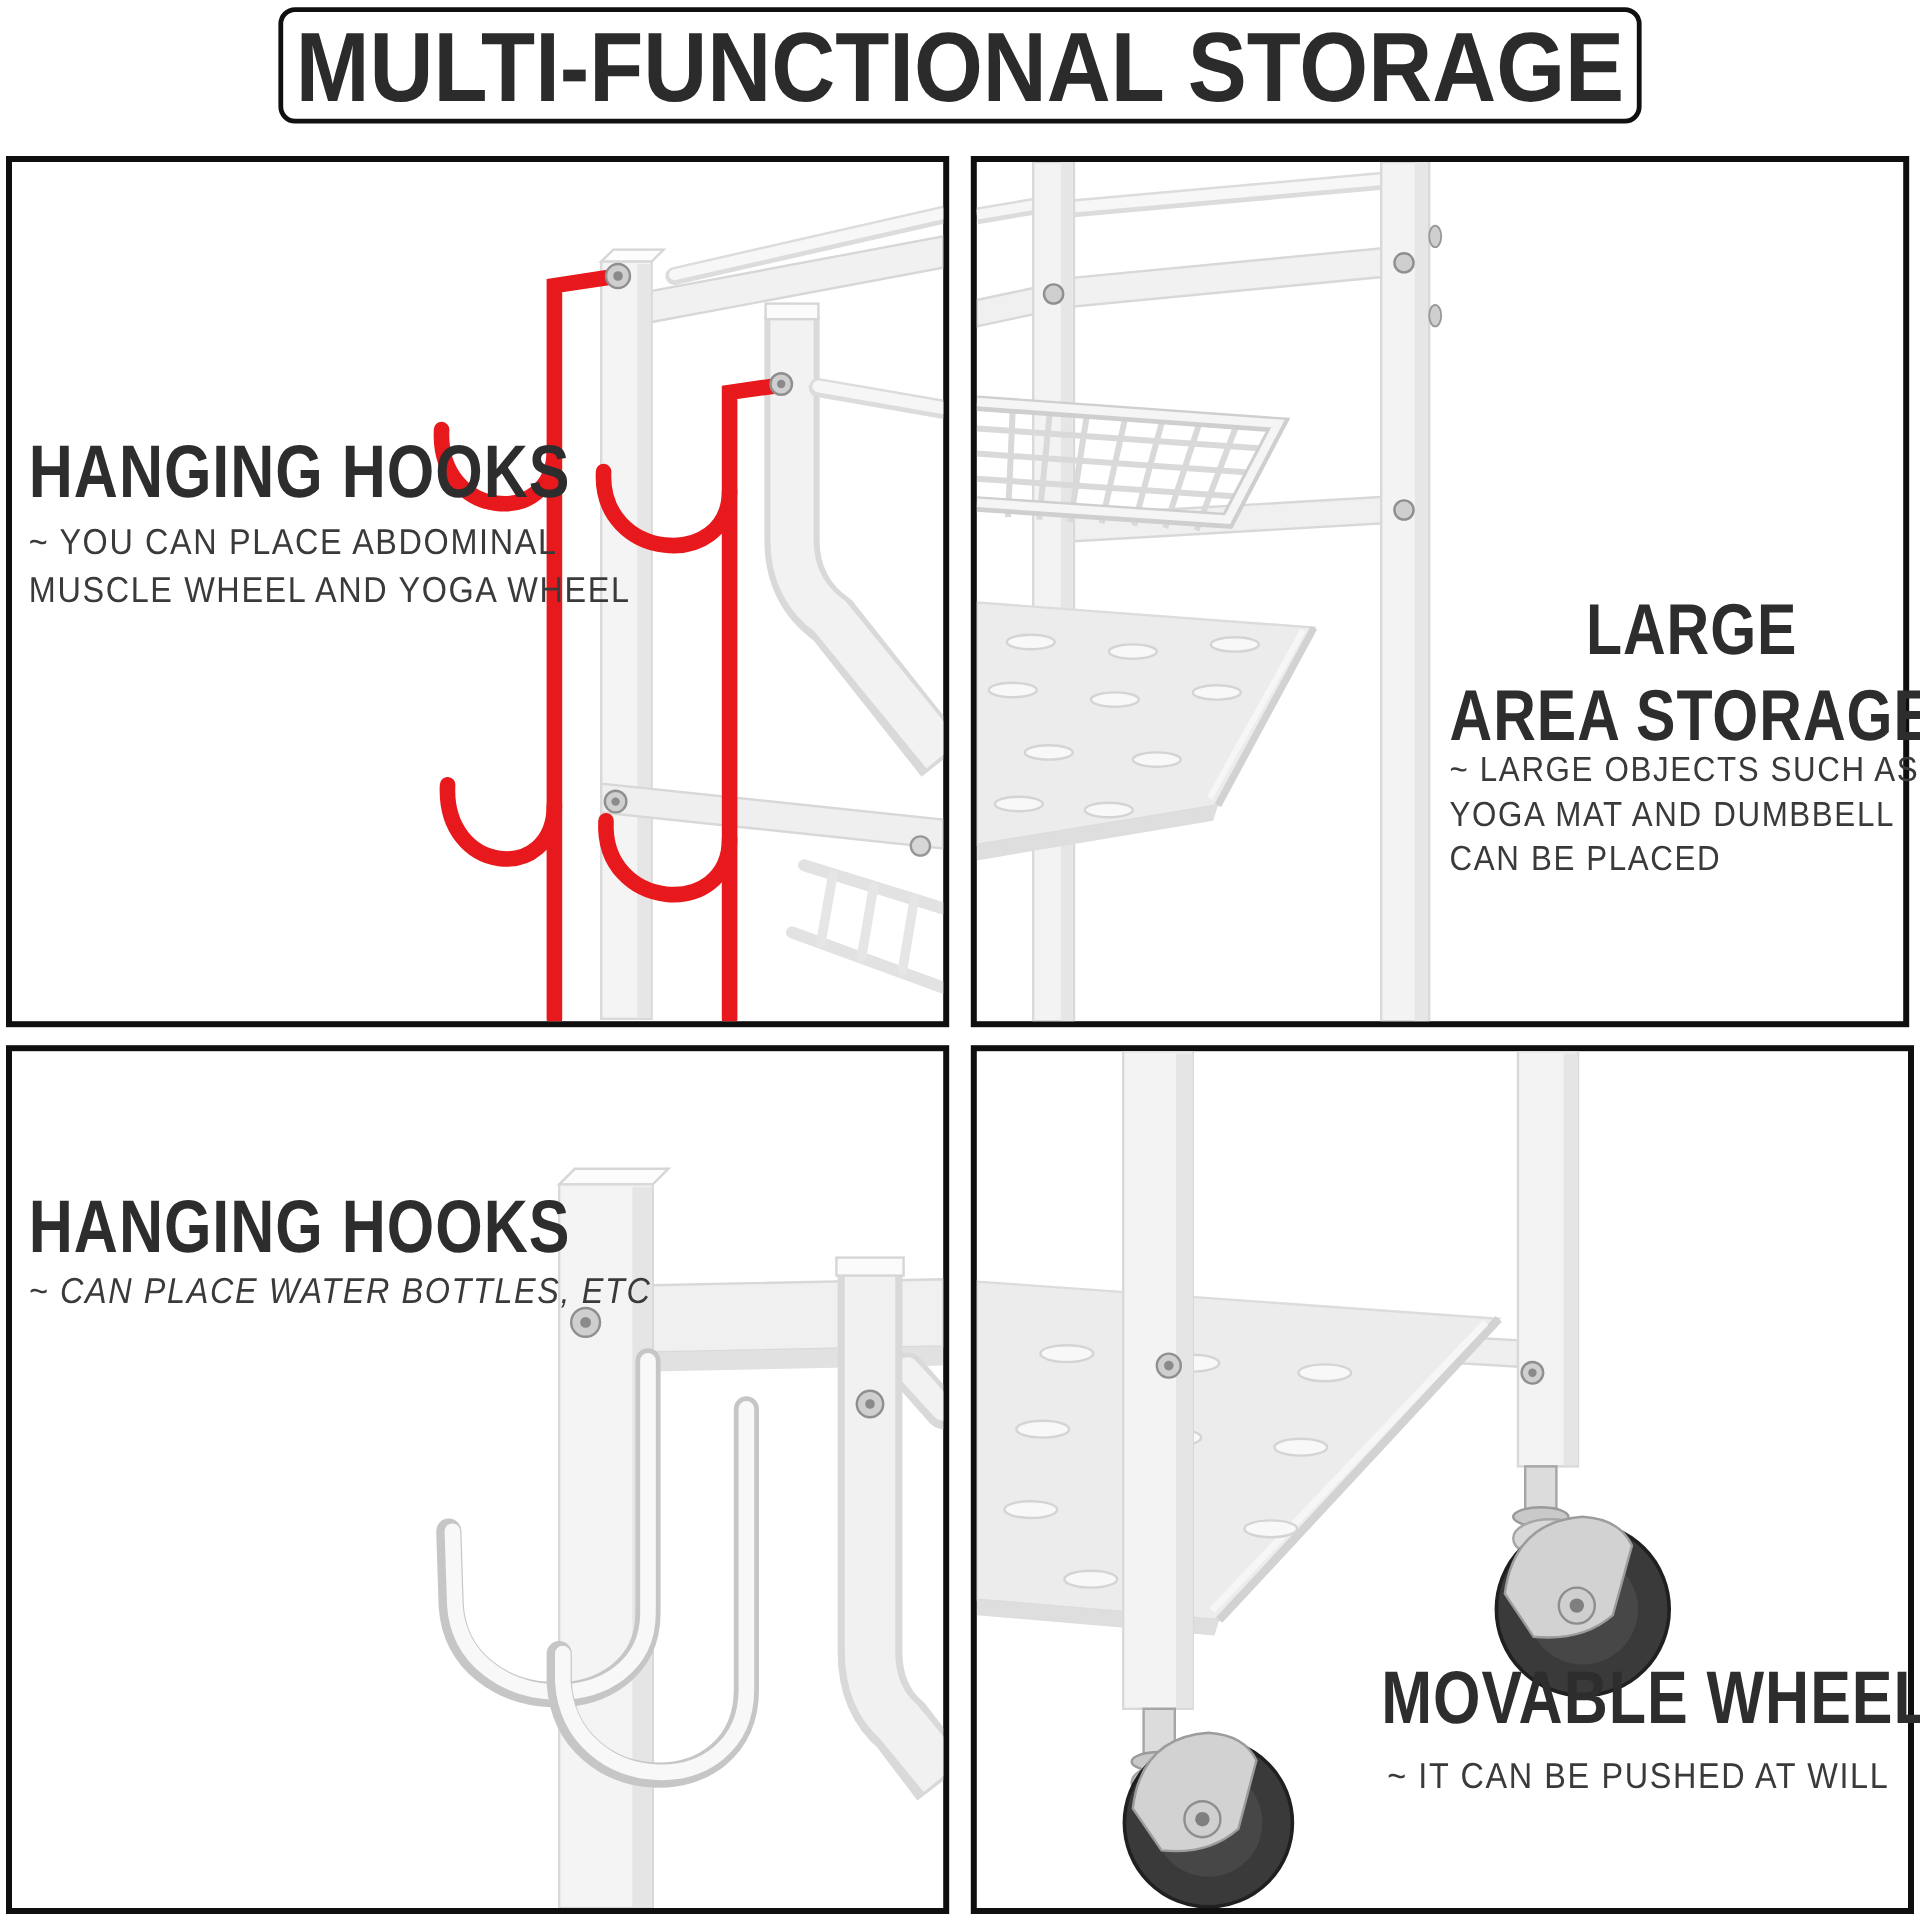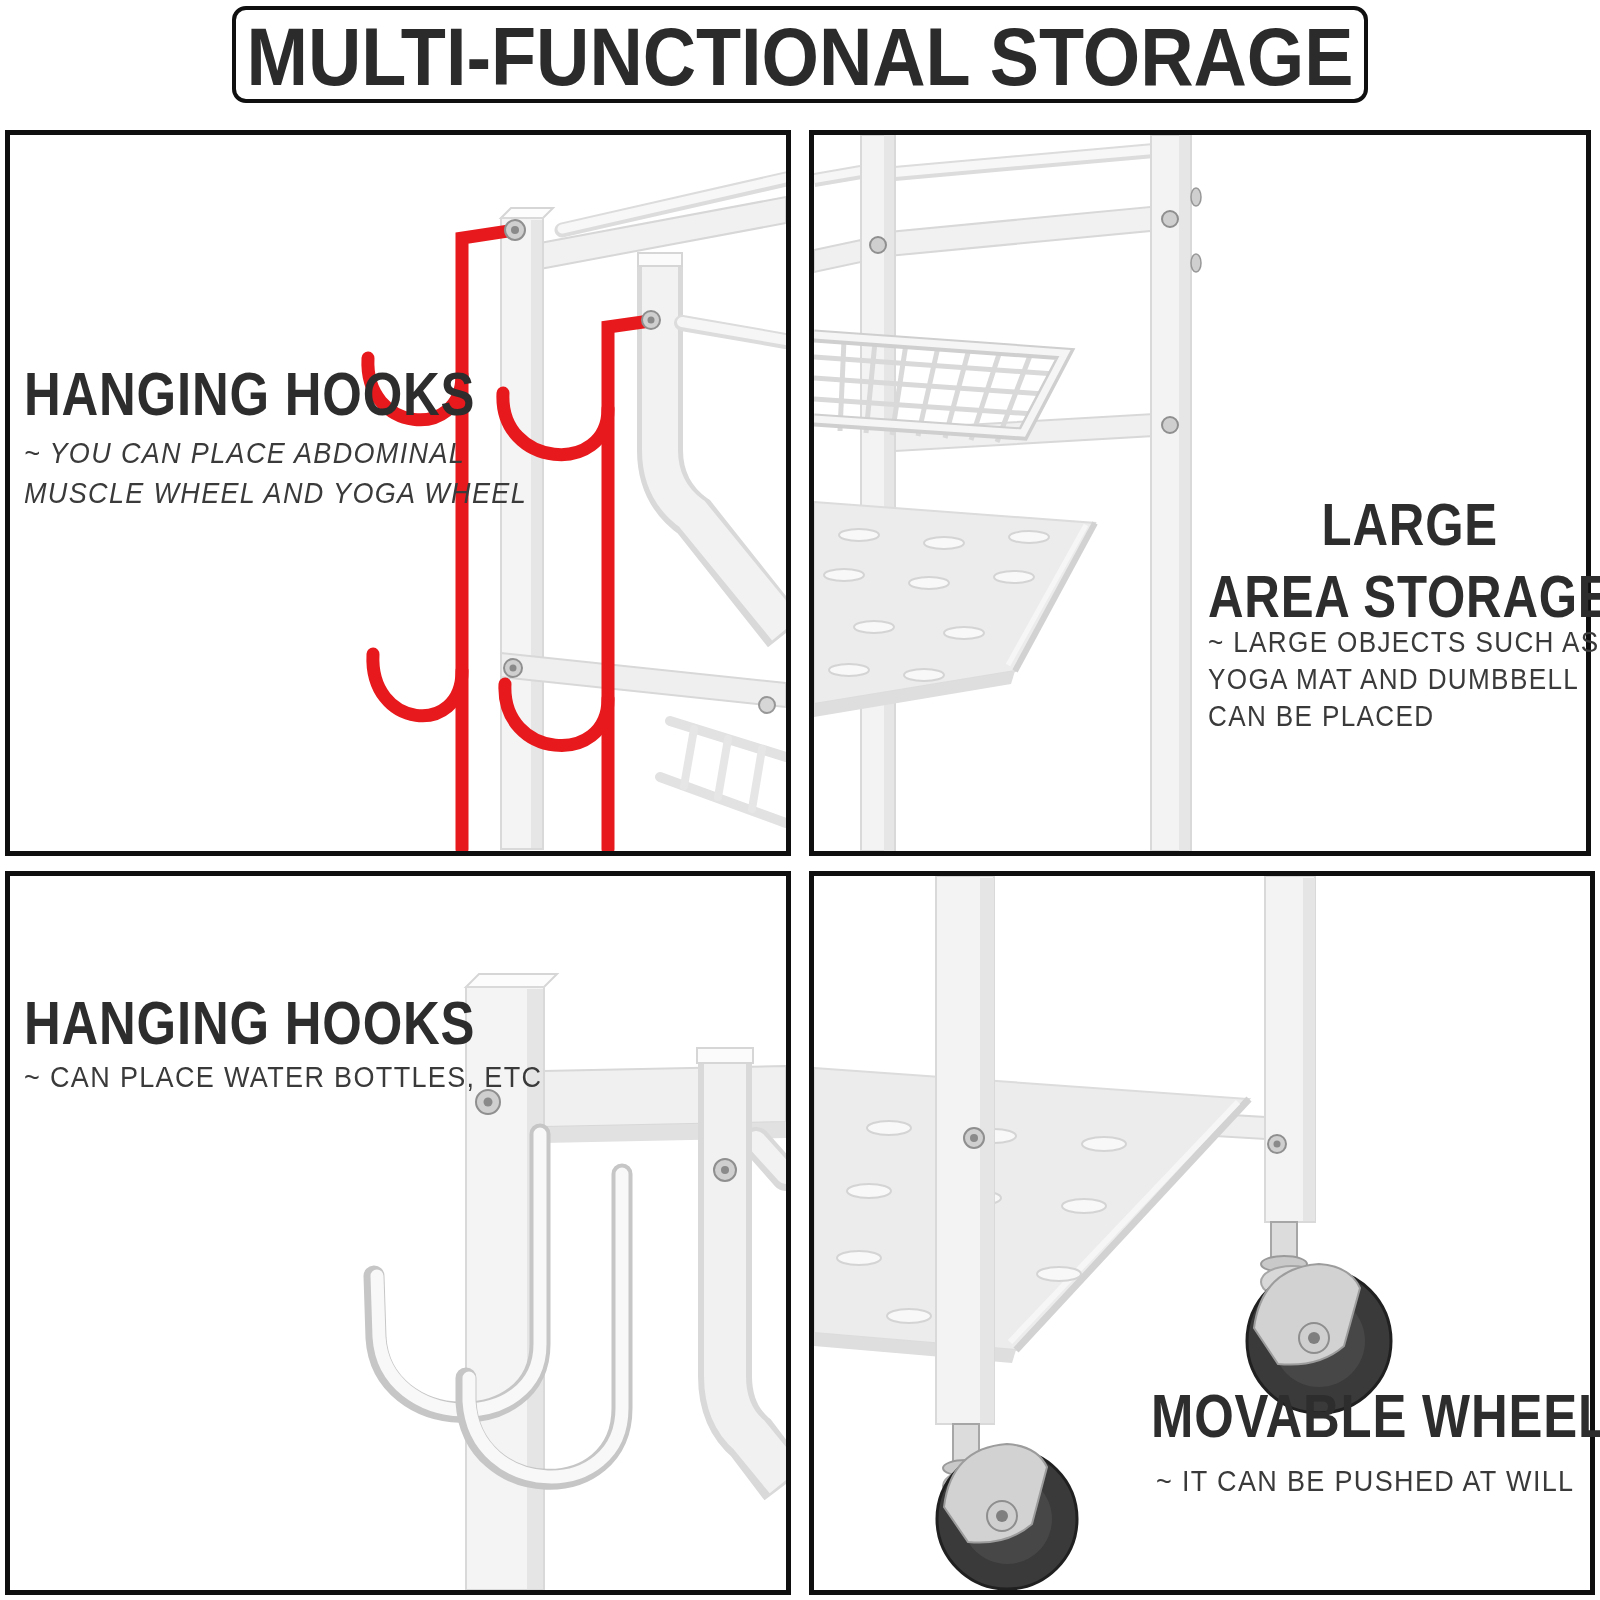--- a/index.html
+++ b/index.html
@@ -72,21 +72,21 @@
       <circle cx="641" cy="185" r="9" fill="#cfcfcf" stroke="#8f8f8f" stroke-width="2"></circle>
         <circle cx="641" cy="185" r="3.5" fill="#8a8a8a"></circle>
       <circle cx="503" cy="533" r="9" fill="#cfcfcf" stroke="#8f8f8f" stroke-width="2"></circle>
         <circle cx="503" cy="533" r="3.5" fill="#8a8a8a"></circle>
       <circle cx="757" cy="570" r="8" fill="#d6d6d6" stroke="#979797" stroke-width="2"></circle>
     </g>
   </svg>
   <div class="heading" style="left:14px;top:228px;font-size:62px;line-height:62px;">
     <span class="ln">HANGING HOOKS</span>
   </div>
-  <div class="sub" style="left:14px;top:298px;font-size:30px;line-height:40px;font-style:italic;">
+  <div class="sub" style="left:14px;top:298px;font-size:30px;line-height:40px;">
     <span class="ln">~ YOU CAN PLACE ABDOMINAL</span>
     <span class="ln">MUSCLE WHEEL AND YOGA WHEEL</span>
   </div>
 </div>
 
 <div class="panel p-tr">
   <svg width="776" height="716" viewBox="0 0 776 716">
 
     <path d="M0,45 L47,37" stroke="#dcdcdc" stroke-width="14" fill="none"></path>
     <path d="M0,44 L47,36" stroke="#f6f6f6" stroke-width="8" fill="none"></path>
@@ -186,21 +186,21 @@
     <g>
       <circle cx="478" cy="226" r="12" fill="#cfcfcf" stroke="#8f8f8f" stroke-width="2"></circle>
         <circle cx="478" cy="226" r="4.5" fill="#8a8a8a"></circle>
       <circle cx="715" cy="294" r="11" fill="#cfcfcf" stroke="#8f8f8f" stroke-width="2"></circle>
         <circle cx="715" cy="294" r="4" fill="#8a8a8a"></circle>
     </g>
   </svg>
   <div class="heading" style="left:14px;top:116px;font-size:62px;line-height:62px;">
     <span class="ln">HANGING HOOKS</span>
   </div>
-  <div class="sub" style="left:14px;top:181px;font-size:30px;line-height:40px;">
+  <div class="sub" style="left:14px;top:181px;font-size:30px;line-height:40px;font-style:italic;">
     <span class="ln">~ CAN PLACE WATER BOTTLES, ETC</span>
   </div>
 </div>
 
 <div class="panel p-br">
   <svg width="776" height="714" viewBox="0 0 776 714">
 
     <polygon points="182,225 451,241 451,263 182,247" fill="#efefef" stroke="#d8d8d8" stroke-width="2"></polygon>
 
     <g>

